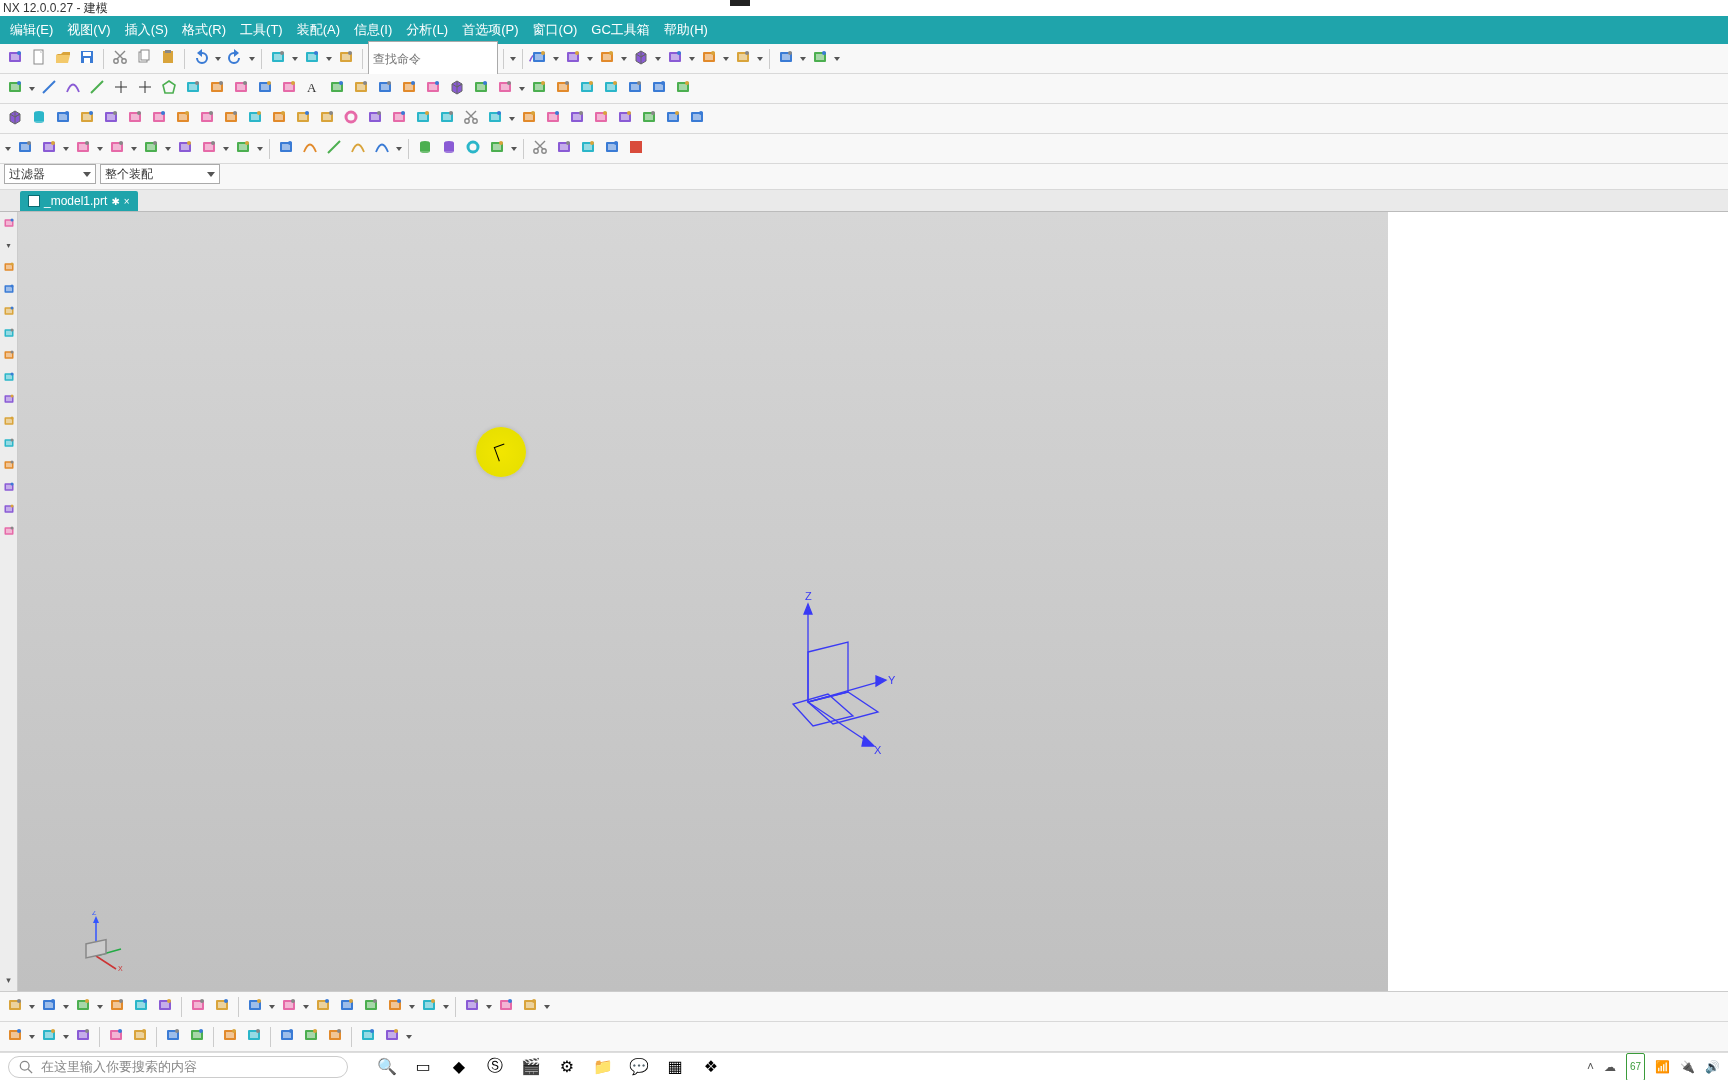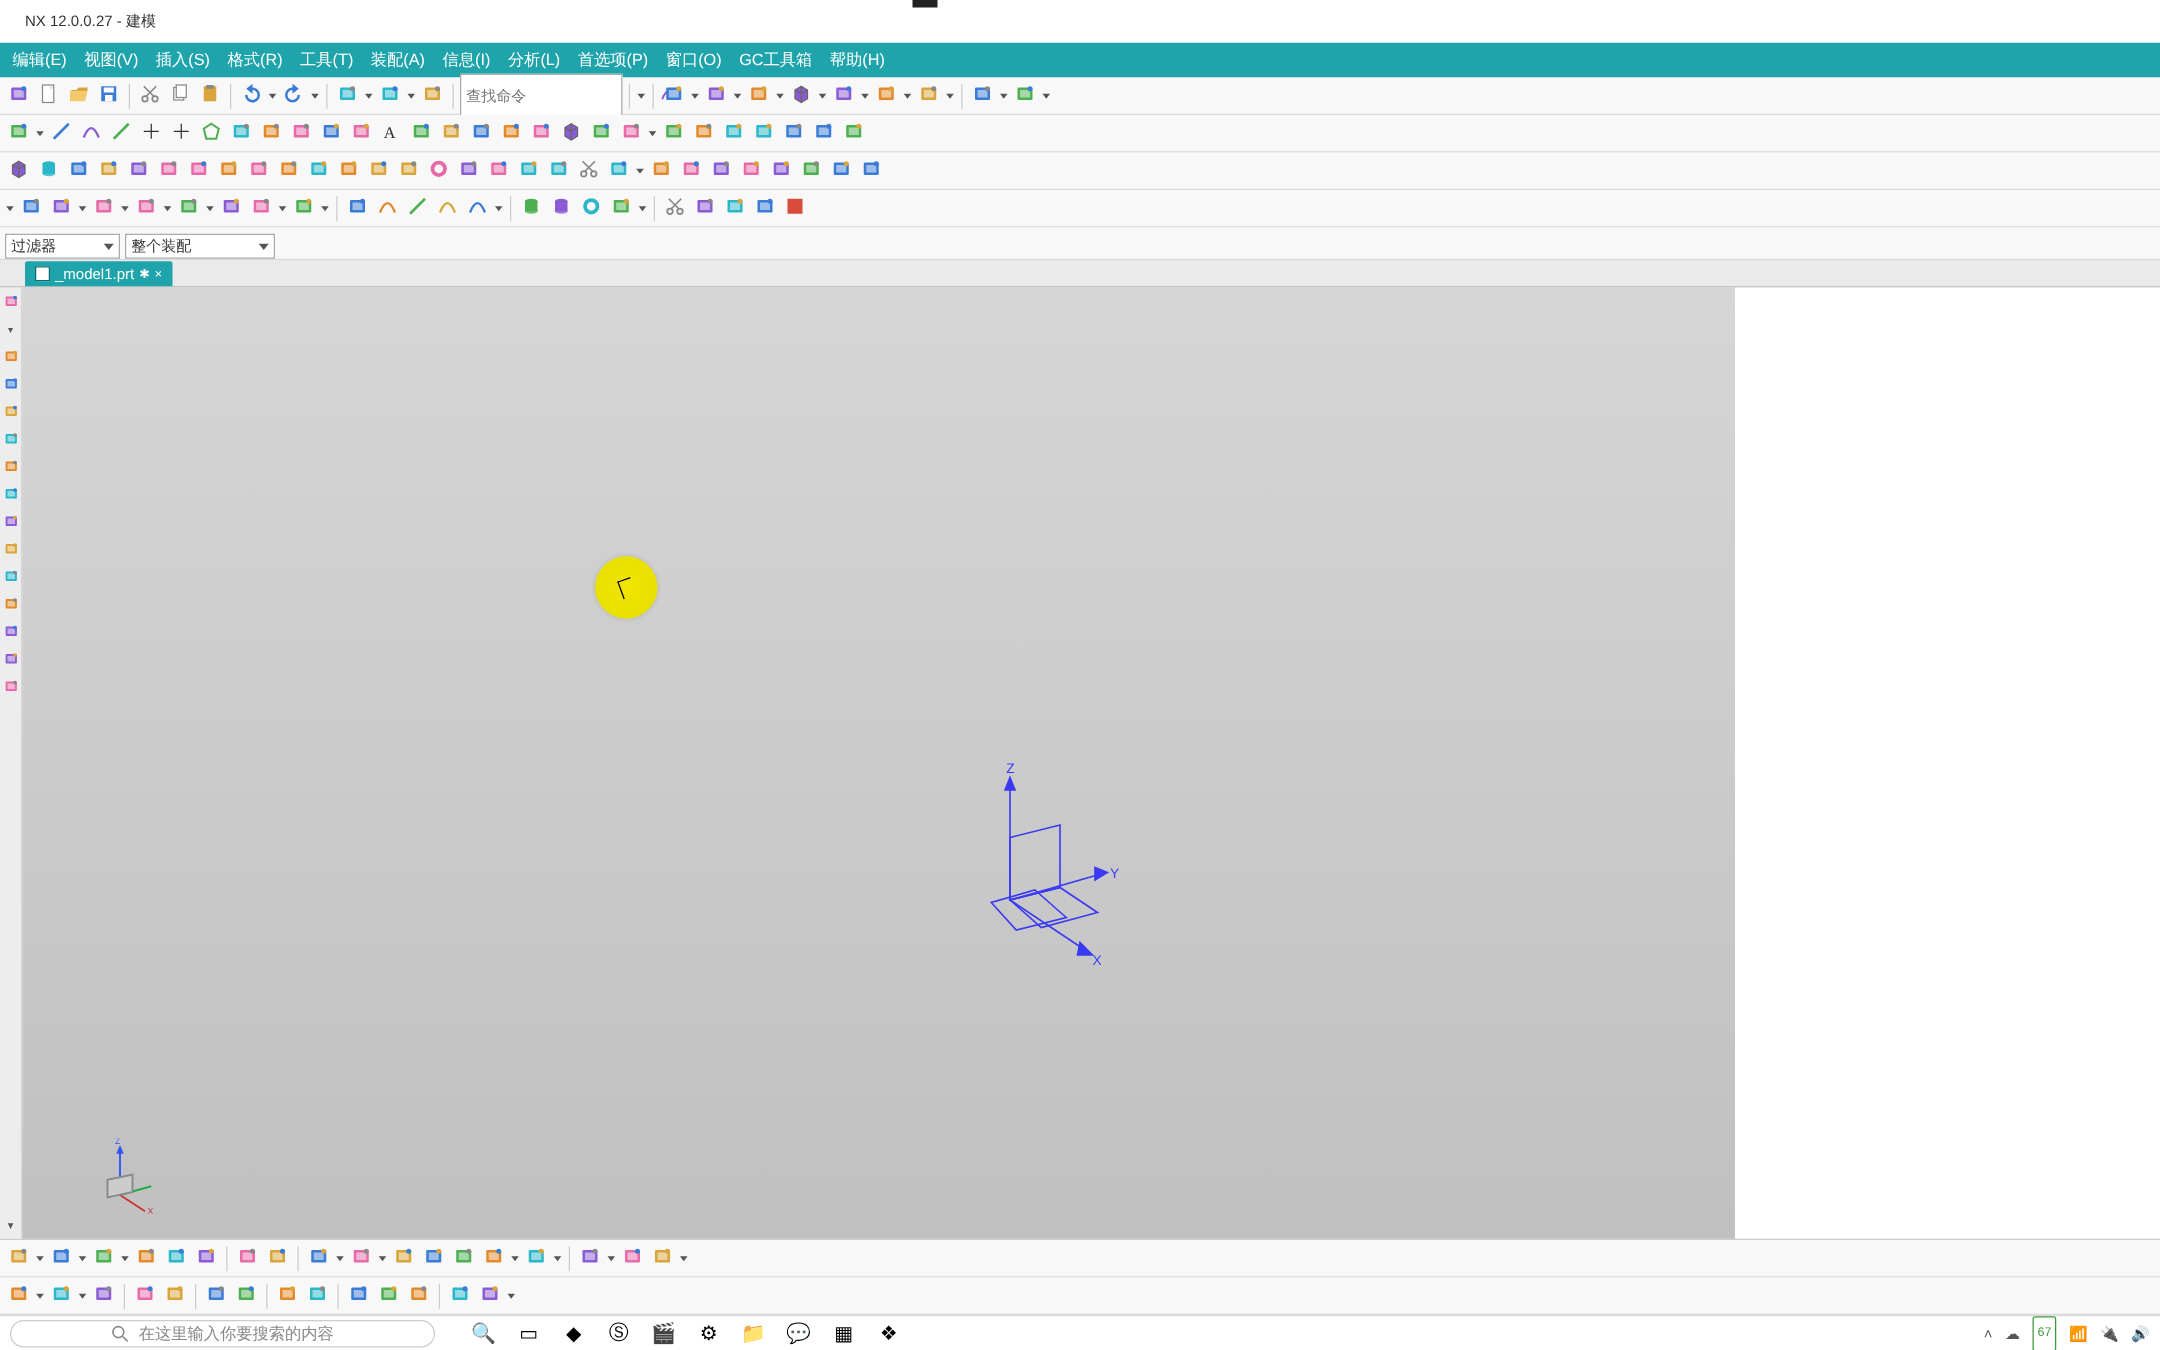--- a/index.html
+++ b/index.html
@@ -8,26 +8,26 @@
     font-size: 12px;
     background: #f0f0f0;
     width: 1728px;
     height: 1080px;
     overflow: hidden;
     display: flex;
     flex-direction: column;
   }
   
   .titlebar {
-    height: 34px;
+    height: 16px;
     background: #fff;
     color: #333;
     display: flex;
     align-items: center;
-    padding: 0 20px;
+    padding: 0 3px;
     font-size: 12px;
     position: relative;
   }
   .titlebar .mark {
     position: absolute;
     left: 730px;
     top: 0;
     width: 20px;
     height: 6px;
     background: #222;
@@ -105,21 +105,21 @@
     color: #888;
     background: transparent;
   }
   .search-box .glass svg { width: 14px; height: 14px; }
   
   .filterbar {
     height: 26px;
     background: #f8f8f8;
     border-bottom: 1px solid #d9d9d9;
     display: flex;
-    align-items: flex-end;
+    align-items: flex-start;
     padding: 0 4px;
     gap: 4px;
   }
   .combo {
     height: 20px;
     border: 1px solid #aaa;
     background: #fff;
     display: flex;
     align-items: center;
     padding: 0 4px;
@@ -246,21 +246,21 @@
     background: #fff;
     border-top: 1px solid #ddd;
     display: flex;
     align-items: center;
     padding: 0 8px;
     gap: 10px;
   }
   .taskbar .search {
     display:flex;align-items:center;
     border:1px solid #ccc;border-radius:14px;
-    height:22px;flex:0 0 340px;padding:0 10px;color:#888;font-size:13px;gap:8px;justify-content:center;
+    height:22px;flex:0 0 340px;padding:0 10px;color:#888;font-size:13px;gap:8px;
   }
   .taskbar .tray {
     margin-left:auto;display:flex;align-items:center;gap:10px;color:#555;font-size:12px;
   }
   .taskbar .task-icons { display:flex;align-items:center;gap:18px;margin-left:20px; }
   .taskbar .task-icons .ti { width:18px;height:18px;display:flex;align-items:center;justify-content:center;cursor:pointer; }
   .battery {
     display:inline-flex;align-items:center;border:1px solid #3a9b3a;border-radius:2px;padding:0 3px;color:#3a9b3a;font-size:10px;height:28px;
   }
 </style>

